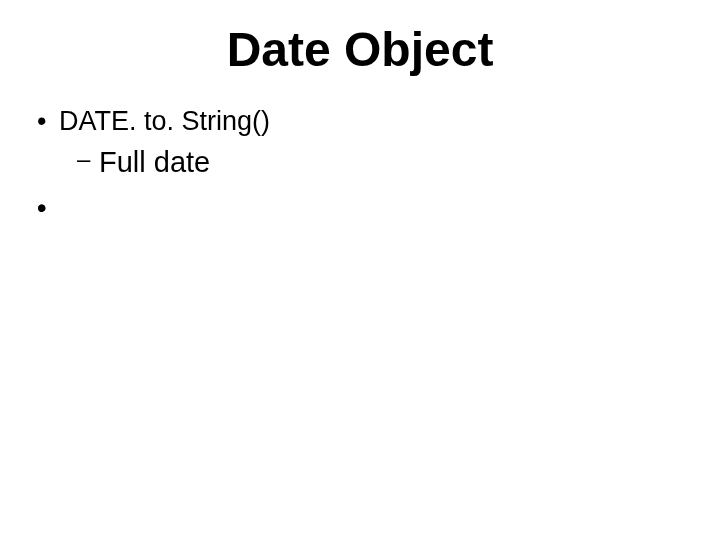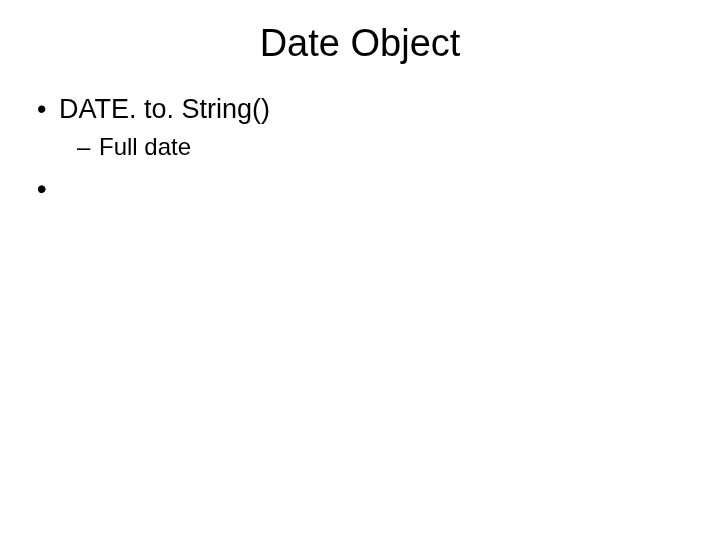--- a/index.html
+++ b/index.html
@@ -12,23 +12,23 @@
     color: #000000;
   }
   .slide {
     width: 720px;
     height: 540px;
     box-sizing: border-box;
     padding: 18px 30px 30px 30px;
   }
   .title {
     text-align: center;
-    font-size: 38px;
+    font-size: 48px;
     margin: 4px 0 28px 0;
-    font-weight: normal;
+    font-weight: bold;
   }
   ul.lvl1 {
     list-style: none;
     padding: 0;
     margin: 1px;
   }
   ul.lvl1 > li {
     position: relative;
     padding-left: 28px;
     margin-bottom: 8px;
@@ -43,21 +43,21 @@
     font-size: 27px;
   }
   ul.lvl2 {
     list-style: none;
     padding: 0;
     margin: 4px 0 10px 0;
   }
   ul.lvl2 > li {
     position: relative;
     padding-left: 40px;
-    font-size: 24px;
+    font-size: 29px;
     line-height: 1.35;
   }
   ul.lvl2 > li::before {
     content: "–";
     position: absolute;
     left: 18px;
     top: 0;
     font-size: 24px;
   }
 </style>

